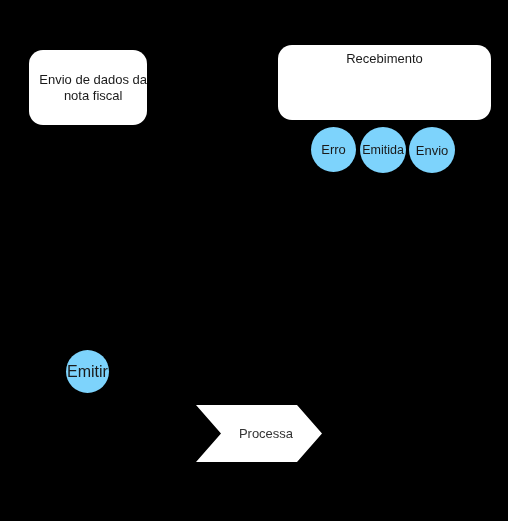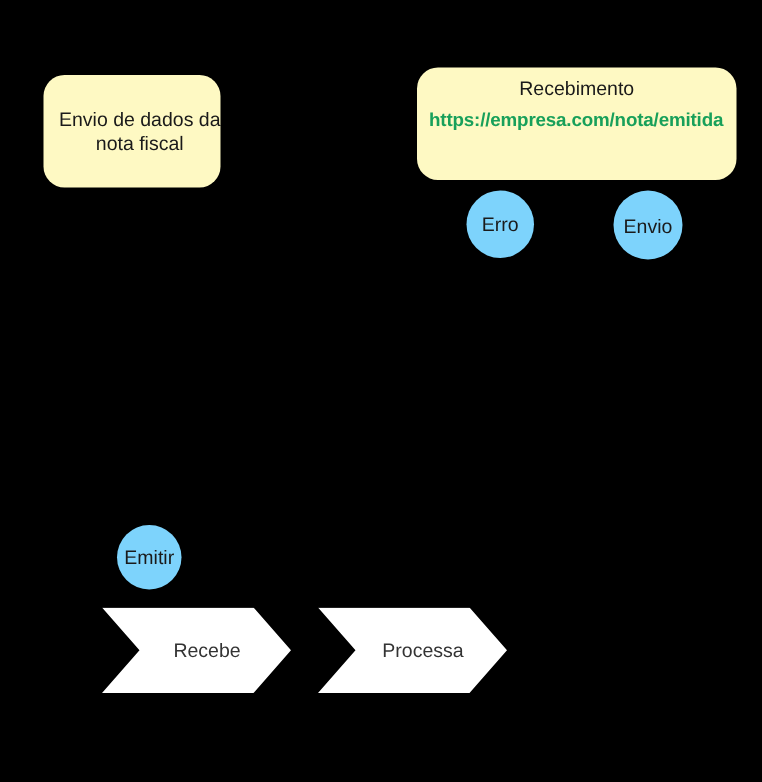--- a/index.html
+++ b/index.html
@@ -14,21 +14,21 @@
     position: relative;
     width: 508px;
     height: 521px;
     background: #000000;
     overflow: hidden;
   }
 
   
   .card {
     position: absolute;
-    background: #fef9c3;
+    background: #ffffff;
     border-radius: 14px;
     box-sizing: border-box;
   }
 
   .card-envio {
     left: 29px;
     top: 50px;
     width: 118px;
     height: 75px;
     display: flex;
@@ -78,21 +78,21 @@
     display: flex;
     align-items: center;
     justify-content: center;
     font-size: 13px;
     color: #1a1a1a;
     box-sizing: border-box;
   }
   .circle-erro    { left: 311px; top: 127px; width: 45px; height: 45px; }
   .circle-emitida { left: 360px; top: 127px; width: 46px; height: 46px; font-size: 12.5px; }
   .circle-falha   { left: 409px; top: 127px; width: 46px; height: 46px; }
-  .circle-emitir  { left: 78px;  top: 350px; width: 43px; height: 43px; font-size: 13px; }
+  .circle-emitir  { left: 66px;  top: 350px; width: 43px; height: 43px; font-size: 16px; }
 
   
   .chevron {
     position: absolute;
     top: 405px;
     height: 57px;
     background: #ffffff;
     display: flex;
     align-items: center;
     justify-content: center;
@@ -102,21 +102,21 @@
     font-size: 13px;
     color: #333333;
     padding-left: 14px;
   }
   .chev-1 {
     left: 68px;
     width: 126px;
     clip-path: polygon(0 0, calc(100% - 25px) 0, 100% 50%, calc(100% - 25px) 100%, 0 100%, 25px 50%);
   }
   .chev-2 {
-    left: 212px;
+    left: 196px;
     width: 126px;
     clip-path: polygon(0 0, calc(100% - 25px) 0, 100% 50%, calc(100% - 25px) 100%, 0 100%, 25px 50%);
   }
   .chev-3 {
     left: 324px;
     width: 125px;
     clip-path: polygon(0 0, calc(100% - 25px) 0, 100% 50%, calc(100% - 25px) 100%, 0 100%, 25px 50%);
   }
 </style>
 </head>
@@ -125,29 +125,26 @@
 <div id="canvas">
 
   <div class="card card-envio">
     <div class="card-text">Envio de dados da
 nota fiscal</div>
   </div>
 
   <div class="card card-recebimento">
     <div class="card-title">Recebimento</div>
     <div class="url-list">
-      <div class="url-line">https://empresa.com/nota/emitida</div>
     </div>
   </div>
 
   <div class="circle circle-erro">Erro</div>
+  <div class="circle circle-emitida">Emitida</div>
   <div class="circle circle-falha">Envio</div>
 
   <div class="circle circle-emitir">Emitir</div>
 
-  <div class="chevron chev-1">
-    <span class="chev-label">Recebe</span>
-  </div>
   <div class="chevron chev-2">
     <span class="chev-label">Processa</span>
   </div>
 
 </div>
 
 </body></html>

